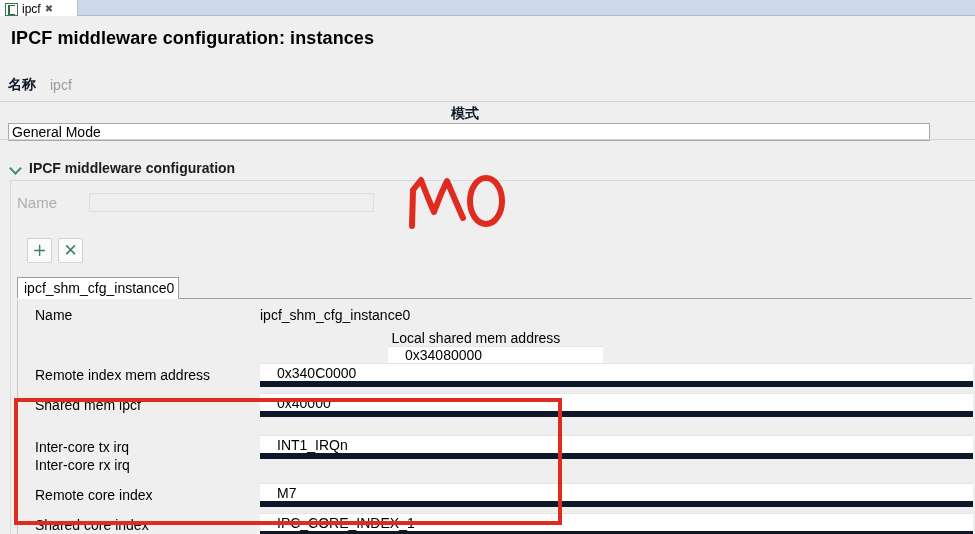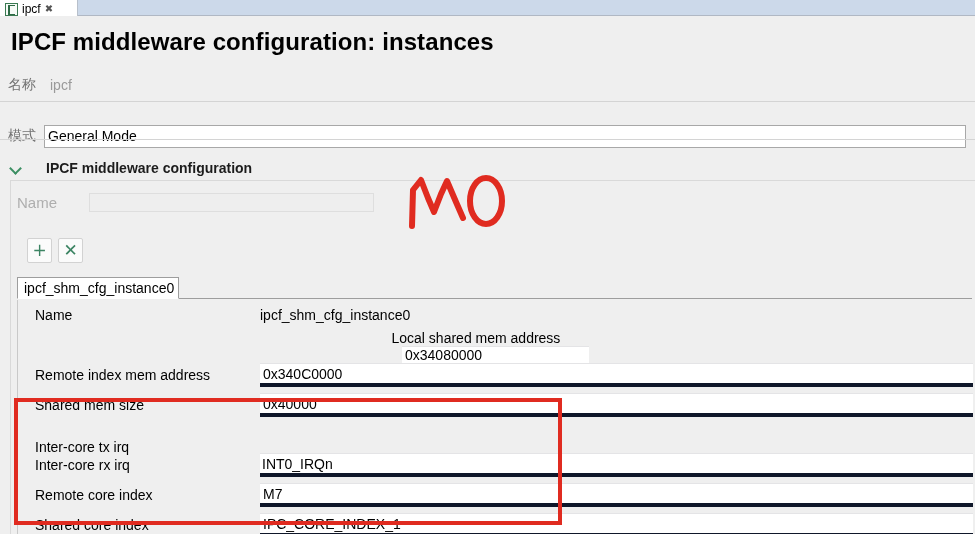--- a/index.html
+++ b/index.html
@@ -75,38 +75,39 @@
   .form-area {
     position: absolute;
     left: 0; top: 17px;
     width: 975px;
     height: 517px;
     background: #efefef;
   }
   .page-title {
     position: absolute;
     left: 11px; top: 11px;
-    font-size: 24px;
+    font-size: 18px;
     font-weight: bold;
     color: #000;
     letter-spacing: 0.1px;
   }
 
   .field-row {
     position: absolute;
     left: 8px;
     display: flex;
     align-items: center;
     height: 22px;
   }
   .field-label-cn {
     font-size: 14px;
-    color: #737373;
+    color: #0f172a;
     width: 36px;
     flex: 0 0 auto;
+    font-weight: bold;
   }
   .field-value-ro {
     font-size: 14px;
     color: #9a9a9a;
     padding-left: 6px;
   }
   .field-input {
     height: 23px;
     box-sizing: border-box;
     background: #ffffff;
@@ -126,21 +127,21 @@
     height: 1px;
     background: #d4d4d4;
   }
 
   
   .section-header {
     position: absolute;
     left: 11px; top: 143px;
     display: flex;
     align-items: center;
-    gap: 24px;
+    gap: 7px;
   }
   .chevron {
     width: 11px; height: 11px;
     position: relative;
     flex: 0 0 auto;
   }
   .chevron::before {
     content: "";
     position: absolute;
     left: 0; top: 1px;
@@ -259,26 +260,26 @@
   .prop-value-ro {
     font-size: 14px;
     color: #000;
   }
   .prop-input {
     flex: 1 1 auto;
     height: 24px;
     box-sizing: border-box;
     background: #ffffff;
     border: none;
-    border-bottom: 4px solid #0f172a;
+    border-bottom: 6px solid #0f172a;
     border-top: 1px solid #e4e4e6;
     font-family: "Liberation Sans", sans-serif;
     font-size: 14px;
     color: #000;
-    padding: 0 3px;
+    padding: 0 17px;
     line-height: 22px;
     outline: none;
     position: relative;
   }
   .caret-text { padding-left: 2px; }
 
   
   .annot-box {
     position: absolute;
     left: 14px; top: 398px;
@@ -309,21 +310,21 @@
 
   <div class="page-title">IPCF middleware configuration: instances</div>
 
   <div class="field-row" style="top:57px;">
     <span class="field-label-cn">名称</span>
     <span class="field-value-ro">ipcf</span>
   </div>
 
   <div class="hr-sep" style="top:84px;"></div>
 
-  <div class="field-row" style="top:108px;">
+  <div class="field-row" style="top:88px;flex-direction:column;">
     <span class="field-label-cn">模式</span>
     <input class="field-input" style="width: 922px;" value="General Mode">
   </div>
 
   <div class="hr-sep" style="top:122px;"></div>
 
   <div class="section-header">
     <span class="chevron"></span>
     <span class="section-title">IPCF middleware configuration</span>
   </div>
@@ -355,31 +356,31 @@
         <span class="prop-label">Local shared mem address</span>
         <input class="prop-input" value="0x34080000" style="">
       </div>
 
       <div class="prop-row" style="top:60px;">
         <span class="prop-label">Remote index mem address</span>
         <input class="prop-input" value="0x340C0000" style="">
       </div>
 
       <div class="prop-row" style="top:90px;">
-        <span class="prop-label">Shared mem size</span>
+        <span class="prop-label">Shared mem ipcf</span>
         <input class="prop-input" value="0x40000" style="">
       </div>
 
       <div class="prop-row" style="top:132px;">
         <span class="prop-label">Inter-core tx irq</span>
+        <input class="prop-input" value="INT1_IRQn" style="">
       </div>
 
       <div class="prop-row" style="top:150px;">
         <span class="prop-label">Inter-core rx irq</span>
-        <input class="prop-input caret-text" autofocus="" value="INT0_IRQn" style="">
       </div>
 
       <div class="prop-row" style="top:180px;">
         <span class="prop-label">Remote core index</span>
         <input class="prop-input" value="M7" style="">
       </div>
 
       <div class="prop-row" style="top:210px;">
         <span class="prop-label">Shared core index</span>
         <input class="prop-input" value="IPC_CORE_INDEX_1" style="">

